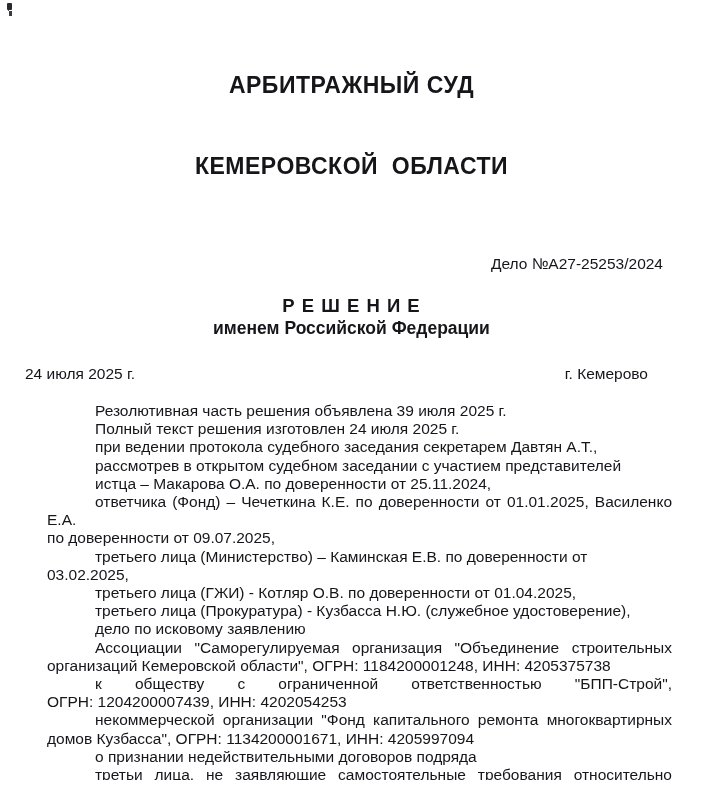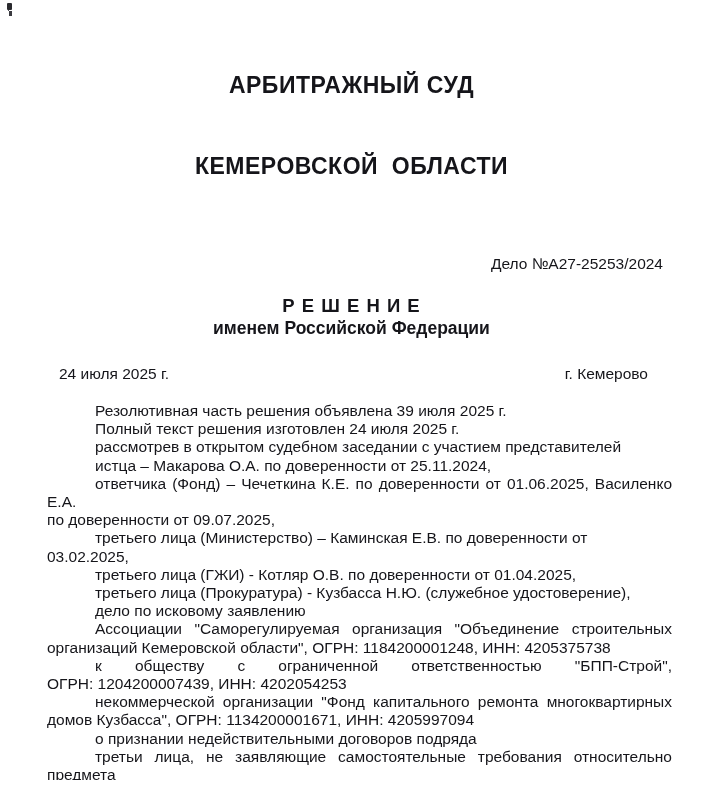--- a/index.html
+++ b/index.html
@@ -48,21 +48,21 @@
   }
   .decision-subtitle {
     margin-top: 2px;
     text-align: center;
     font-weight: bold;
     font-size: 17.5px;
     line-height: 21px;
   }
   .date-row {
     margin-top: 26px;
-    padding-left: 59px;
+    padding-left: 25px;
     padding-right: 55px;
     display: flex;
     justify-content: space-between;
     font-size: 15.5px;
     line-height: 18px;
   }
   .doc-body {
     margin-top: 19px;
     padding-left: 47px;
     padding-right: 31px;
@@ -94,23 +94,24 @@
   <div class="decision-subtitle">именем Российской Федерации</div>
 
   <div class="date-row">
     <span>24 июля 2025 г.</span>
     <span>г. Кемерово</span>
   </div>
 
   <div class="doc-body" id="doc-body">
       <div class="line indent">Резолютивная часть решения объявлена 39 июля 2025 г.</div>
       <div class="line indent">Полный текст решения изготовлен 24 июля 2025 г.</div>
+      <div class="line indent">при ведении протокола судебного заседания секретарем Давтян А.Т.,</div>
       <div class="line indent">рассмотрев в открытом судебном заседании с участием представителей</div>
       <div class="line indent">истца – Макарова О.А. по доверенности от 25.11.2024,</div>
-      <div class="line indent jl">ответчика (Фонд) – Чечеткина К.Е. по доверенности от 01.06.2025, Василенко Е.А.</div>
+      <div class="line indent jl">ответчика (Фонд) – Чечеткина К.Е. по доверенности от 01.01.2025, Василенко Е.А.</div>
       <div class="line">по доверенности от 09.07.2025,</div>
       <div class="line indent">третьего лица (Министерство) – Каминская Е.В. по доверенности от 03.02.2025,</div>
       <div class="line indent">третьего лица (ГЖИ) - Котляр О.В. по доверенности от 01.04.2025,</div>
       <div class="line indent">третьего лица (Прокуратура) - Кузбасса Н.Ю. (служебное удостоверение),</div>
       <div class="line indent">дело по исковому заявлению</div>
       <div class="line indent jl">Ассоциации "Саморегулируемая организация "Объединение строительных</div>
       <div class="line">организаций Кемеровской области", ОГРН: 1184200001248, ИНН: 4205375738</div>
       <div class="line indent jl">к обществу с ограниченной ответственностью "БПП-Строй",</div>
       <div class="line">ОГРН: 1204200007439, ИНН: 4202054253</div>
       <div class="line indent jl">некоммерческой организации "Фонд капитального ремонта многоквартирных</div>

